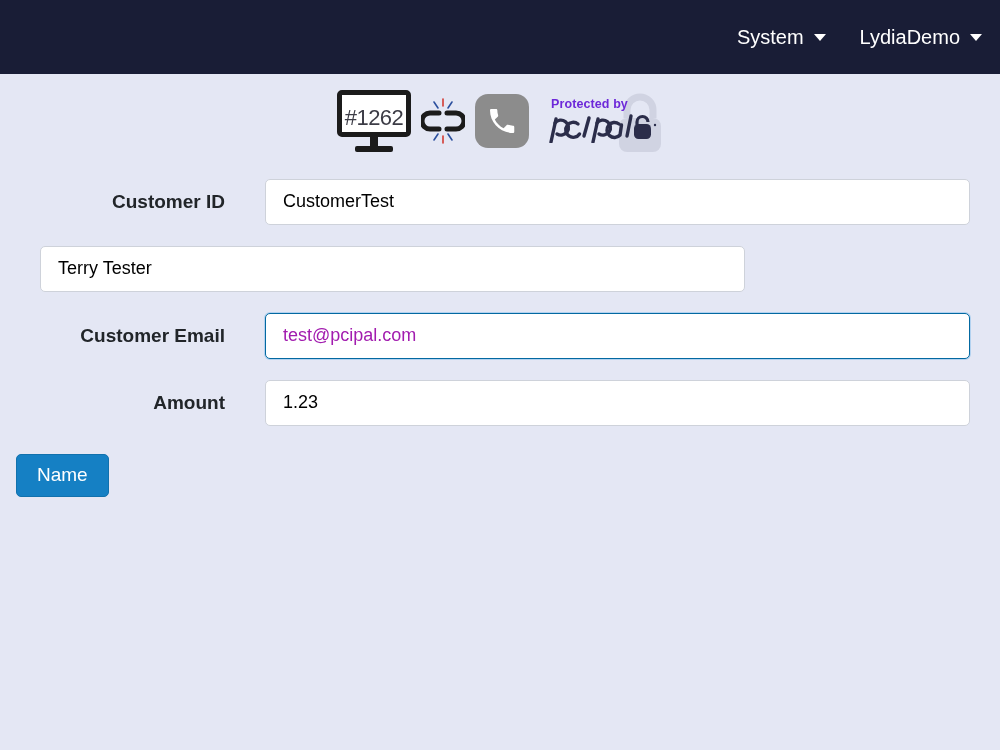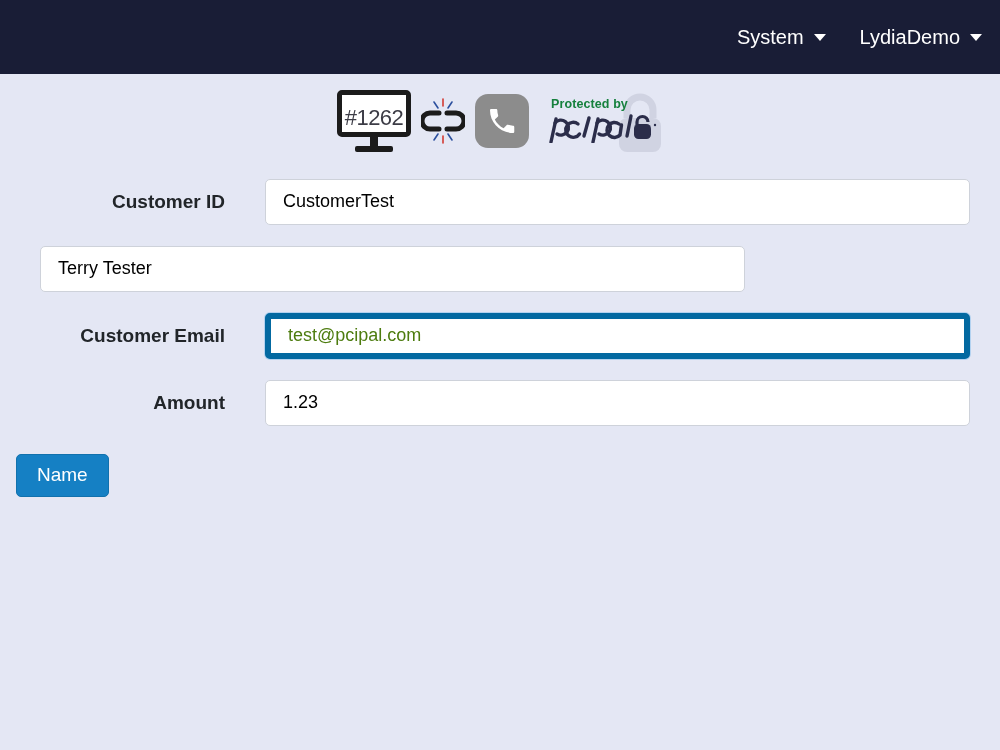--- a/index.html
+++ b/index.html
@@ -126,21 +126,21 @@
     right: -8px;
     top: -4px;
     opacity: 0.10;
   }
   .pcipal-protected {
     position: absolute;
     left: 6px;
     top: 5px;
     font-size: 12.5px;
     font-weight: bold;
-    color: #15803d;
+    color: #6d28d9;
     letter-spacing: 0.1px;
     text-align: right;
   }
   .pcipal-mark {
     position: absolute;
     left: 0px;
     top: 19px;
   }
 
   
@@ -172,23 +172,23 @@
     border: 1px solid #ced2da;
     border-radius: 5px;
     background: #ffffff;
     font-size: 18px;
     color: #000000;
     padding: 0 17px;
     font-family: "Liberation Sans", sans-serif;
     outline: none;
   }
   .form-input.focused {
-    border: 6px solid #0369a1;
+    border: 1px solid #0369a1;
     box-shadow: 0 0 0 1px rgba(90,171,232,0.35);
-    color: #4d7c0f;
+    color: #a21caf;
   }
 
   .button-row {
     margin-top: 18px;
     padding-left: 16px;
   }
   .next-button {
     background: #1580c4;
     border: 1px solid #1171ad;
     color: #ffffff;

